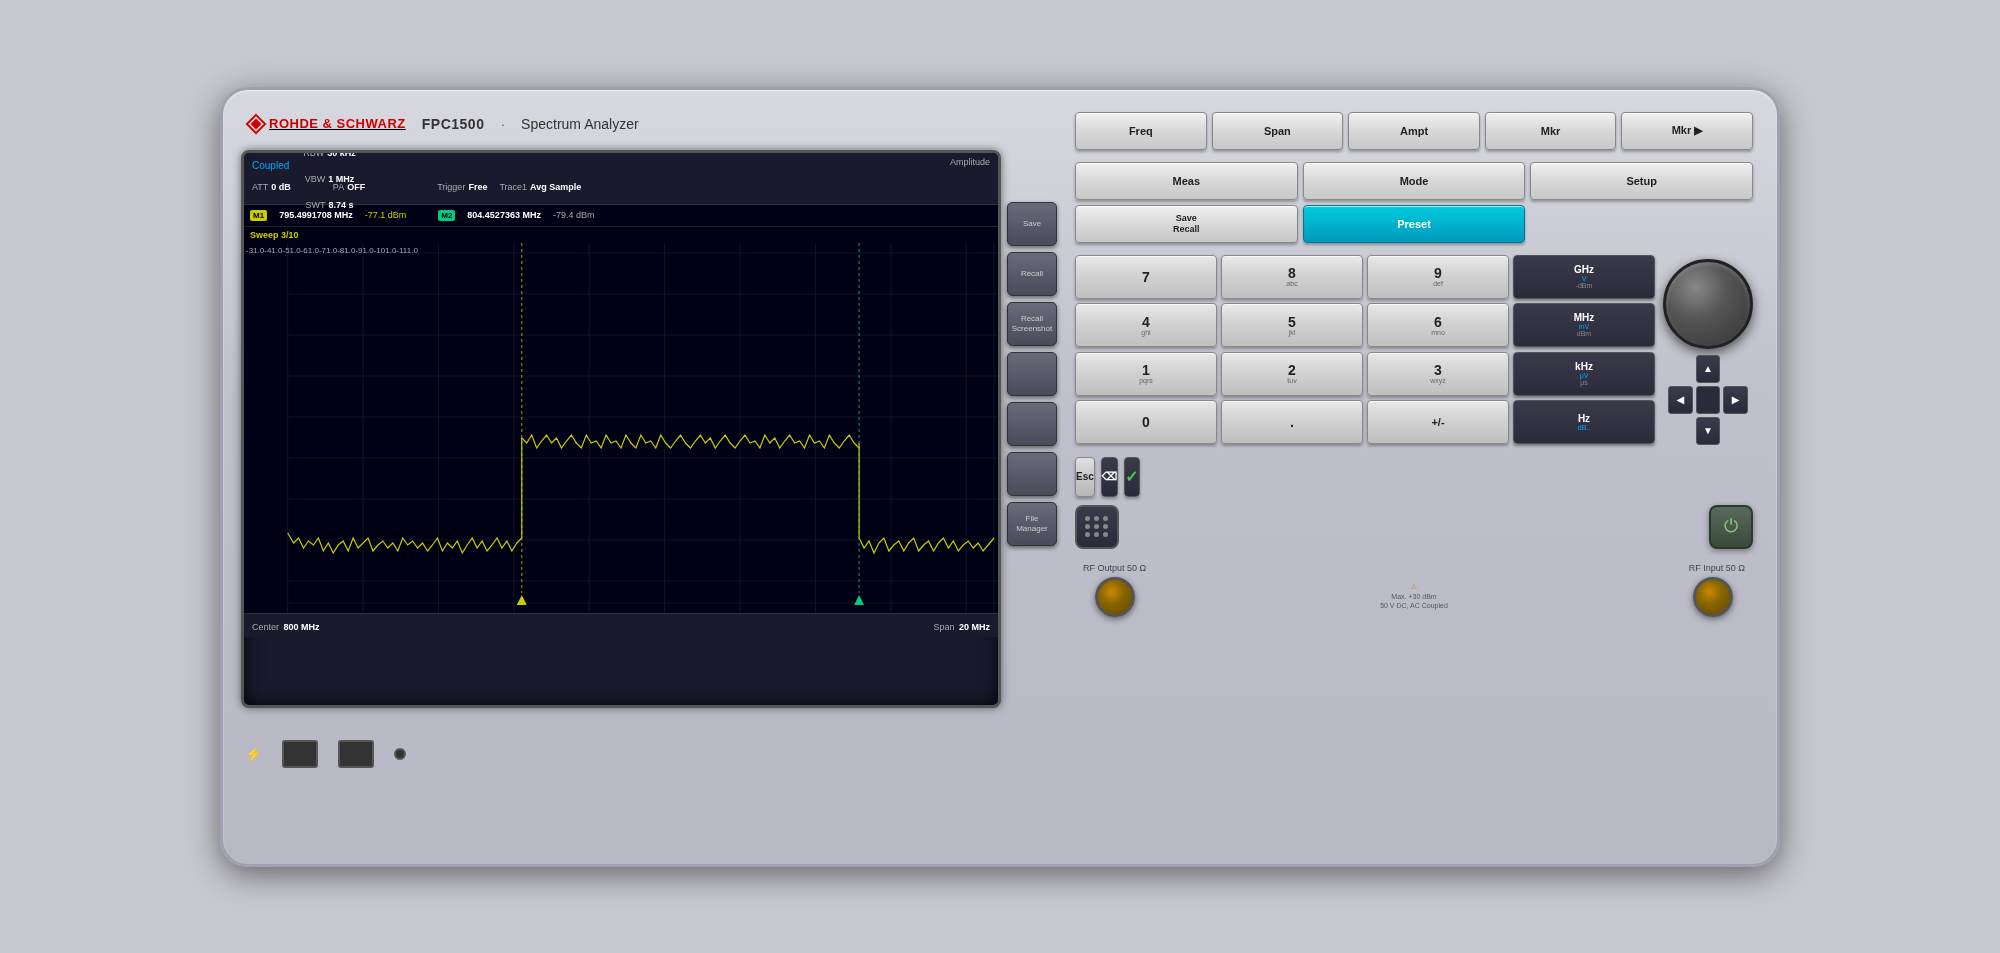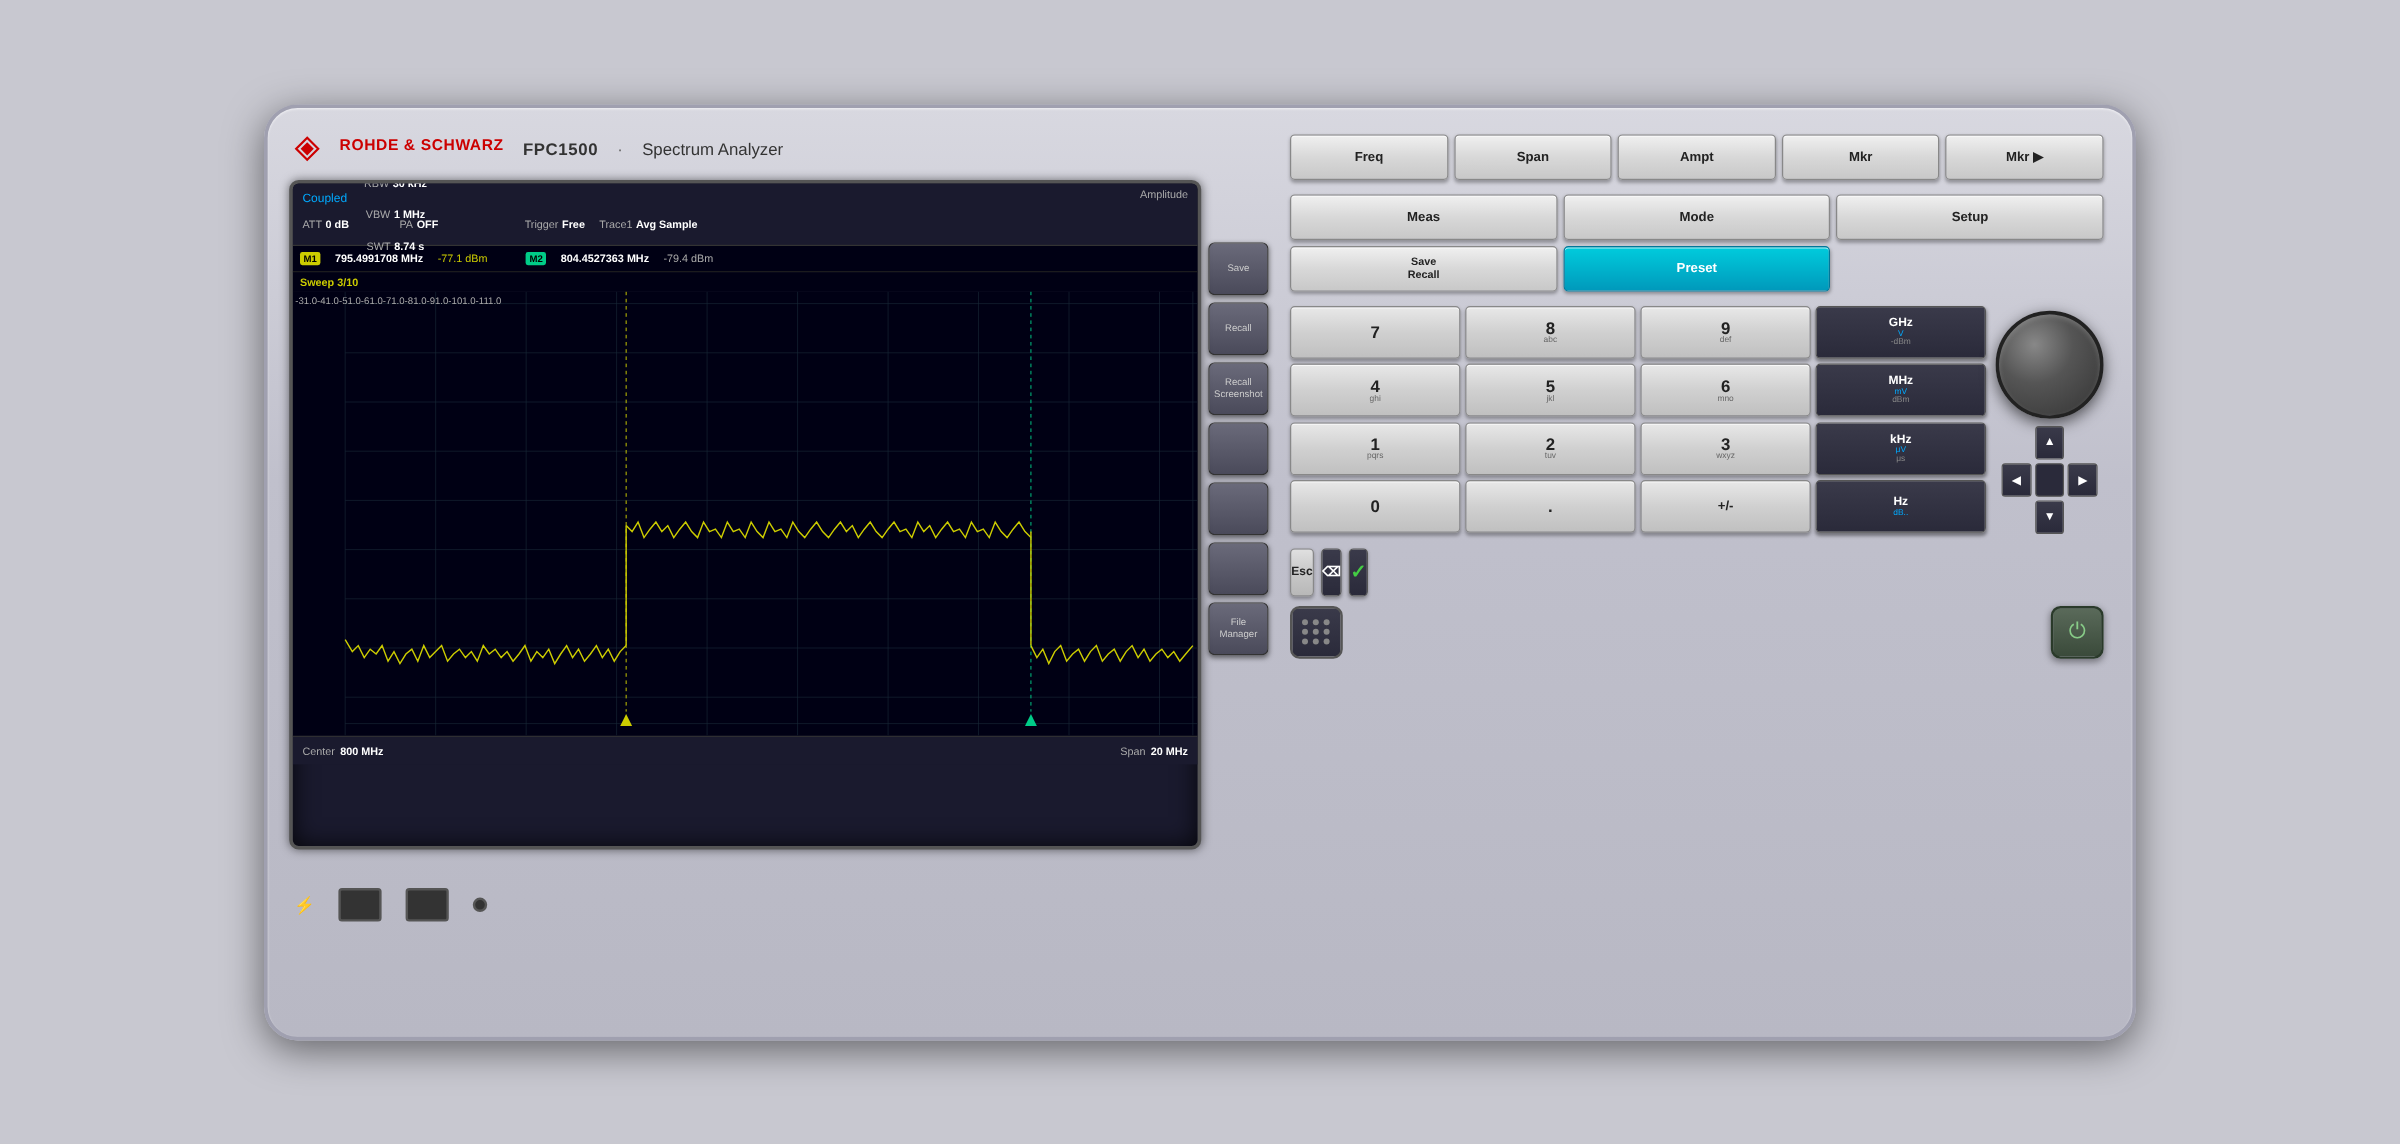--- a/index.html
+++ b/index.html
@@ -37,21 +37,23 @@
     .header-bar {
       display: flex;
       align-items: center;
       gap: 16px;
       padding: 0 4px;
       height: 32px;
     }
 
     .logo-area {
       display: flex;
-      gap: 16px;
+      align-items: center;
+      gap: 2px;
+      text-decoration: underline;
     }
 
     .logo-diamond {
       width: 22px;
       height: 22px;
     }
 
     .logo-text {
       font-size: 13px;
       font-weight: bold;
@@ -916,14 +918,28 @@
           <div class="dot"></div>
             <div class="dot"></div>
             <div class="dot"></div>
         </div>
       </div>
       <div class="power-btn">
         <span class="power-icon">⏻</span>
       </div>
     </div>
 
+    <div class="rf-ports-section">
+      <div class="rf-ports-labels">
+        <span class="rf-label">RF Output 50 Ω</span>
+        <span class="rf-label">RF Input 50 Ω</span>
+      </div>
+      <div class="rf-connectors">
+        <div class="rf-connector"></div>
+        <div class="rf-center-text">
+          <span style="color:#cc8800;">⚠</span><br>
+          Max. +30 dBm<br>50 V DC, AC Coupled
+        </div>
+        <div class="rf-connector"></div>
+      </div>
+    </div>
   </div>
 </div>
 
 </body></html>

